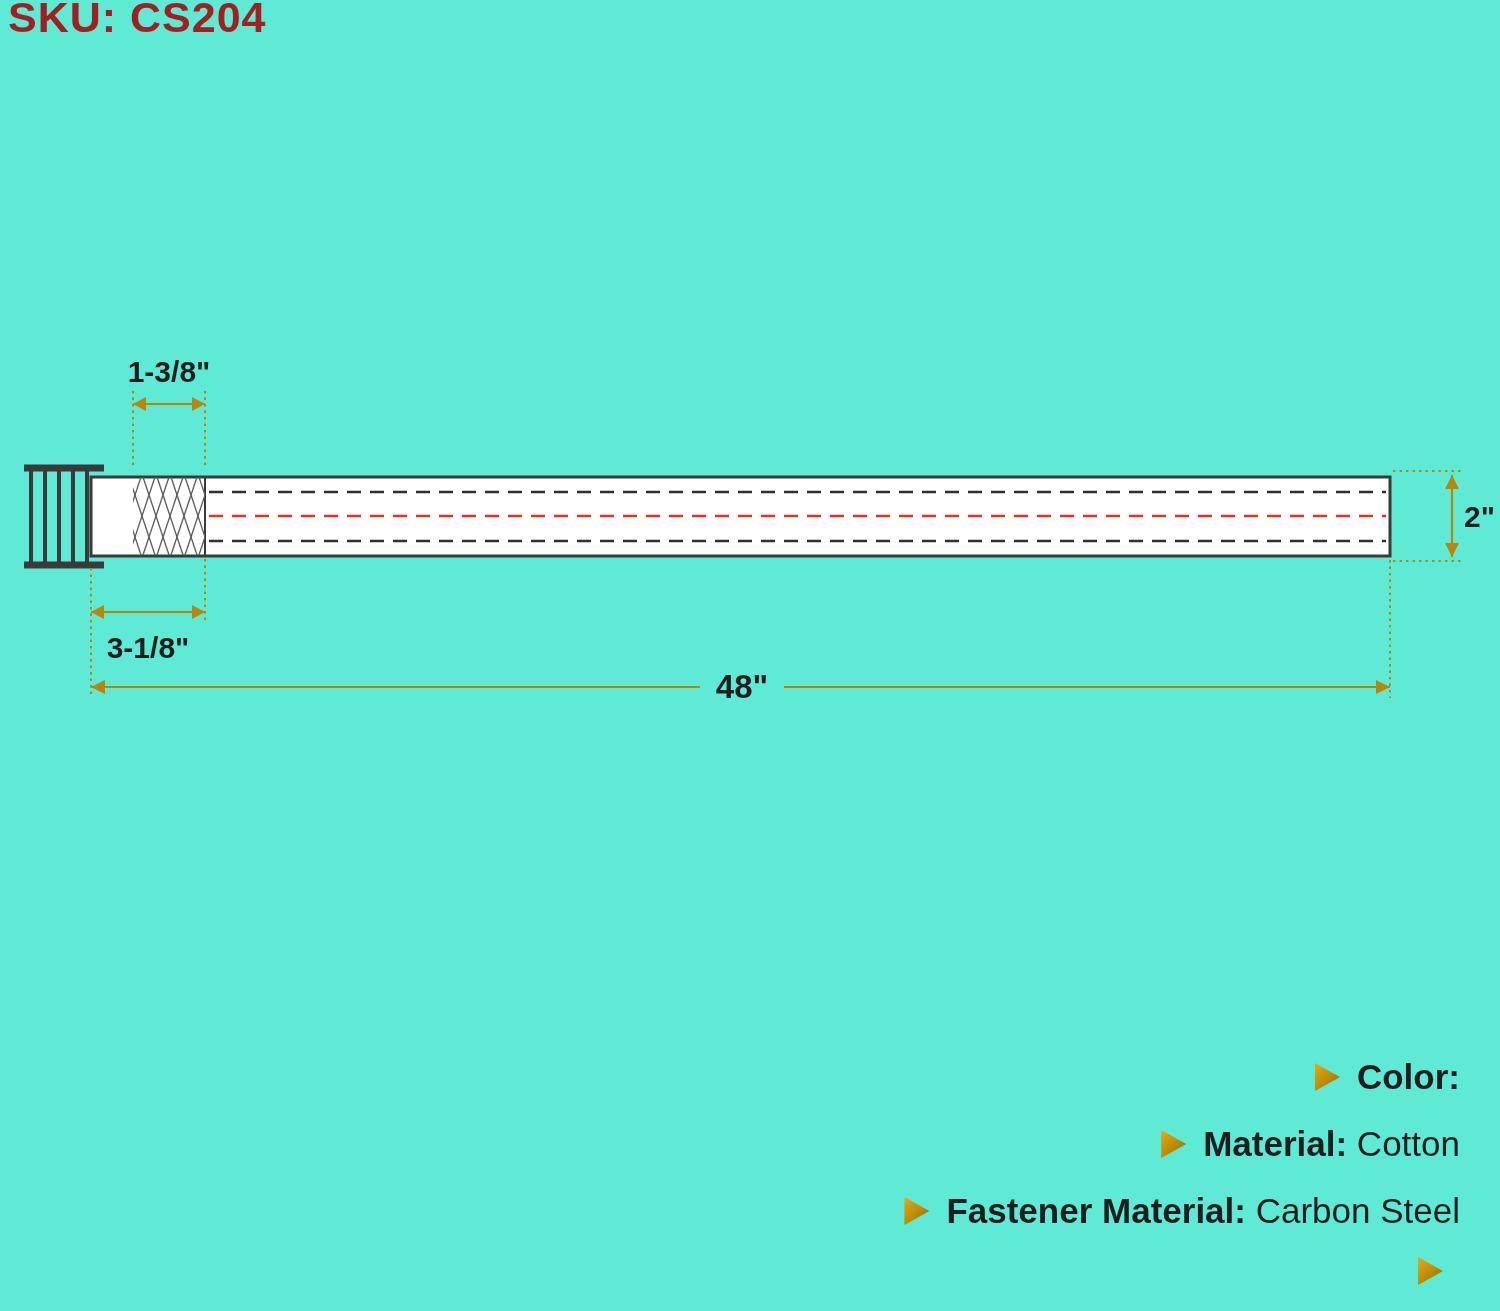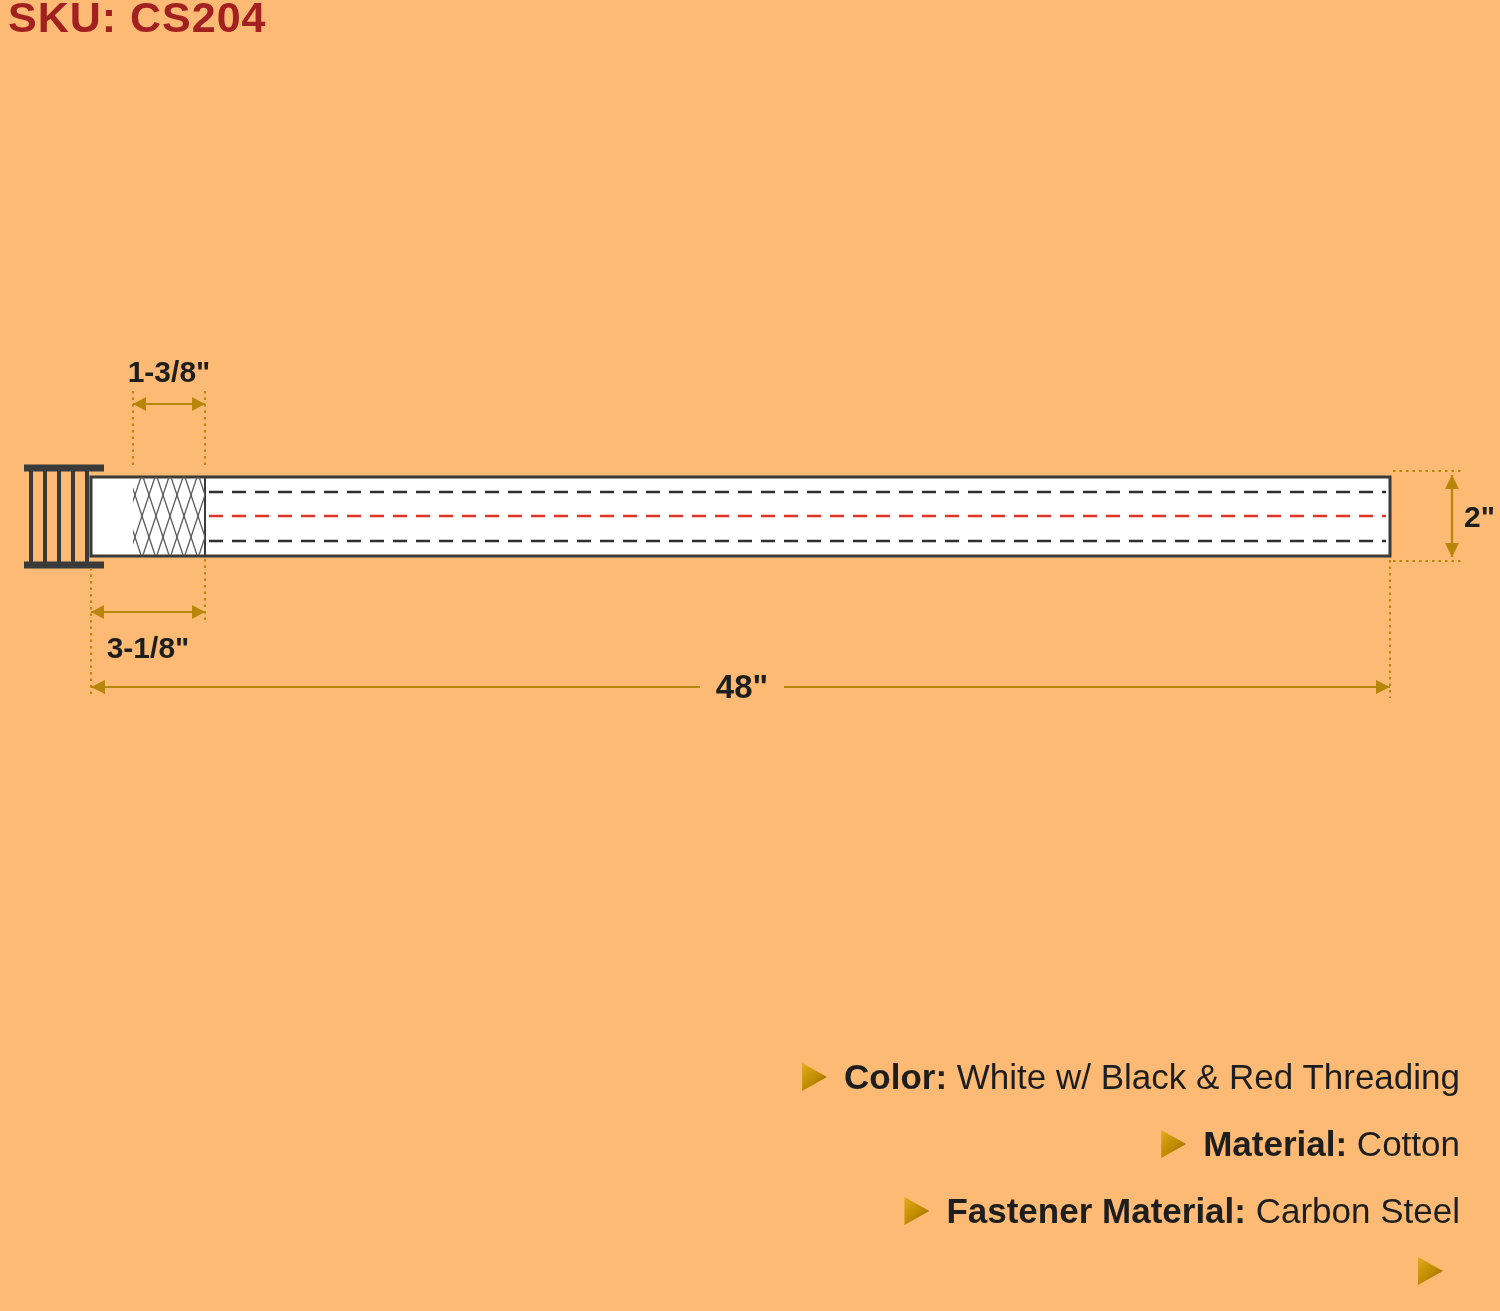--- a/index.html
+++ b/index.html
@@ -1,21 +1,21 @@
 <!DOCTYPE html>
 <html><head>
 <meta charset="utf-8">
 <style>
   html, body { margin: 0; padding: 0; background: #ffffff; }
   body { font-family: "Liberation Sans", sans-serif; }
   .page {
     position: relative;
     width: 1500px;
     height: 1311px;
-    background: #fdba74;
+    background: #5eead4;
     overflow: hidden;
   }
   .sku {
     position: absolute;
     left: 8px;
     top: -6px;
     font-size: 43px;
     font-weight: 800;
     letter-spacing: 1px;
     color: #A32020;
@@ -146,21 +146,20 @@
       <polygon points="1452,557 1445,543 1459,543" fill="#B8860B"></polygon>
       <text x="1464" y="527" text-anchor="start" font-size="30">2"</text>
     </g>
   </svg>
 
   <div class="specs">
 
     <div class="spec-row">
       <span class="bullet"></span>
       <span class="spec-label">Color:</span>
-      <span class="spec-value"> White w/ Black &amp; Red Threading</span>
     </div>
 
     <div class="spec-row">
       <span class="bullet"></span>
       <span class="spec-label">Material:</span>
       <span class="spec-value"> Cotton</span>
     </div>
 
     <div class="spec-row">
       <span class="bullet"></span>

